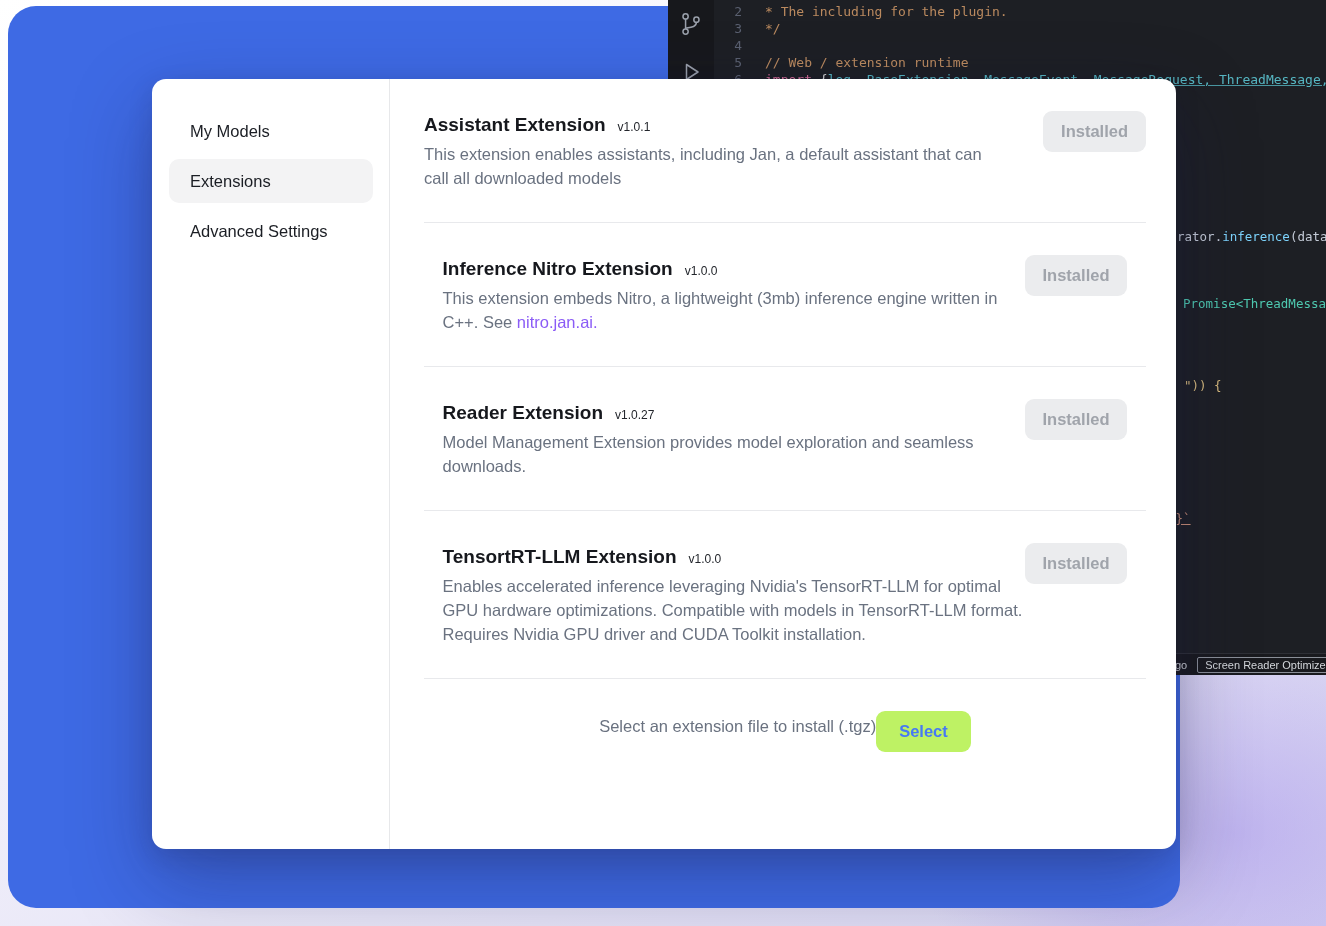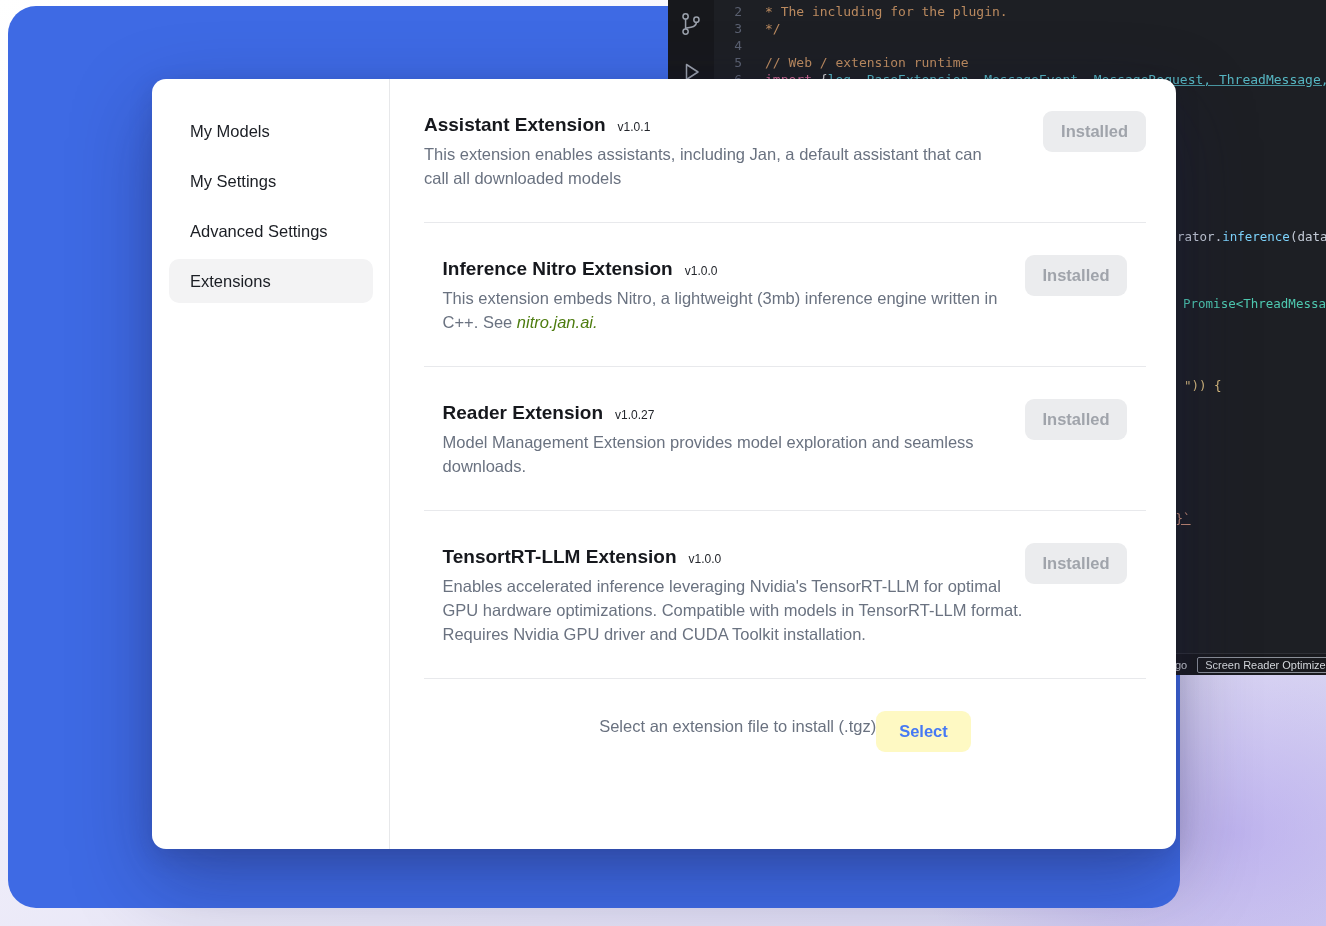--- a/index.html
+++ b/index.html
@@ -74,27 +74,27 @@
   .sb-item.active { background:#f3f3f4; }
   .content { flex:1; padding:0 30px 0 34px; overflow:hidden; }
   .row {
     display:flex; justify-content:space-between; align-items:flex-start;
     padding:33px 0 32px;
   }
   .row + .row { border-top:1px solid #e8e9ec;justify-content:center; }
   .rtitle { font-size:19px; font-weight:700; color:#16181d; line-height:26px; }
   .rversion { font-weight:400; font-size:12px; margin-left:12px; color:#23262c; }
   .rdesc { margin-top:2px; font-size:16.5px; line-height:24px; color:#6a7280; max-width:582px; }
-  .link { color:#4d7c0f; cursor:pointer;font-style:italic; }
+  .link { color:#8b5cf6; cursor:pointer; }
   .btn {
     flex:none; border:none; border-radius:9px; cursor:pointer;
     font-family:inherit; font-size:16.5px; padding:11px 18px; margin-top:-1px;
   }
   .btn-installed { background:#ebecee; color:#a0a4ab; font-weight:600; }
-  .btn-select { background:#fef9c3; color:#4679f4; font-weight:700; padding:11px 23px; }
+  .btn-select { background:#bef264; color:#4679f4; font-weight:700; padding:11px 23px; }
 </style>
 </head>
 <body>
 
 <div class="bg-accent"></div>
 
 <div class="wallpaper"></div>
 
 <div class="editor">
   <div class="activitybar">
@@ -141,23 +141,22 @@
 
   <div class="statusbar">
     <span class="status-lang">go</span>
     <span class="status-badge">Screen Reader Optimized</span>
   </div>
 </div>
 
 <div class="modal">
   <div class="sidebar">
     <div class="sb-item">My Models</div>
-    <div class="sb-item">My Settings</div>
+    <div class="sb-item active">Extensions</div>
     <div class="sb-item">Advanced Settings</div>
-    <div class="sb-item active">Extensions</div>
   </div>
 
   <div class="content">
 
     <div class="row">
       <div>
         <div class="rtitle"><span>Assistant Extension</span><span class="rversion">v1.0.1</span></div>
         <div class="rdesc">This extension enables assistants, including Jan, a default assistant that can call all downloaded models</div>
       </div>
       <button class="btn btn-installed">Installed</button>

